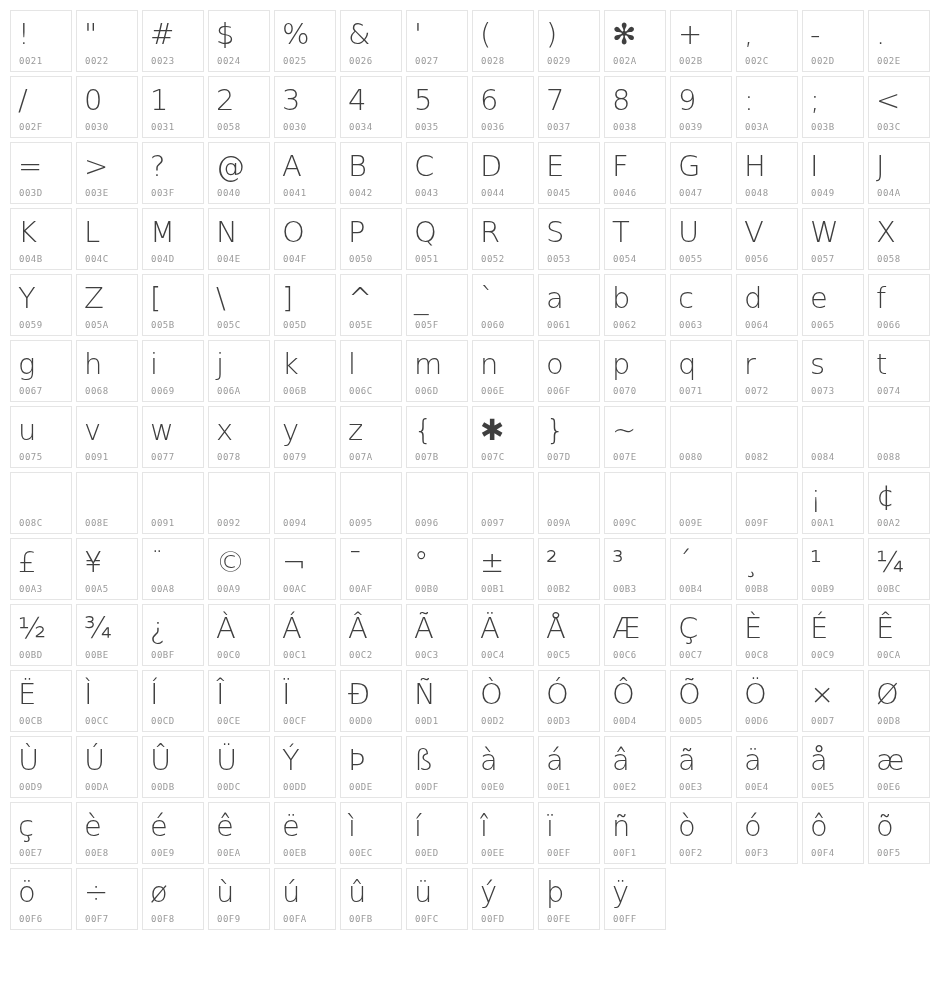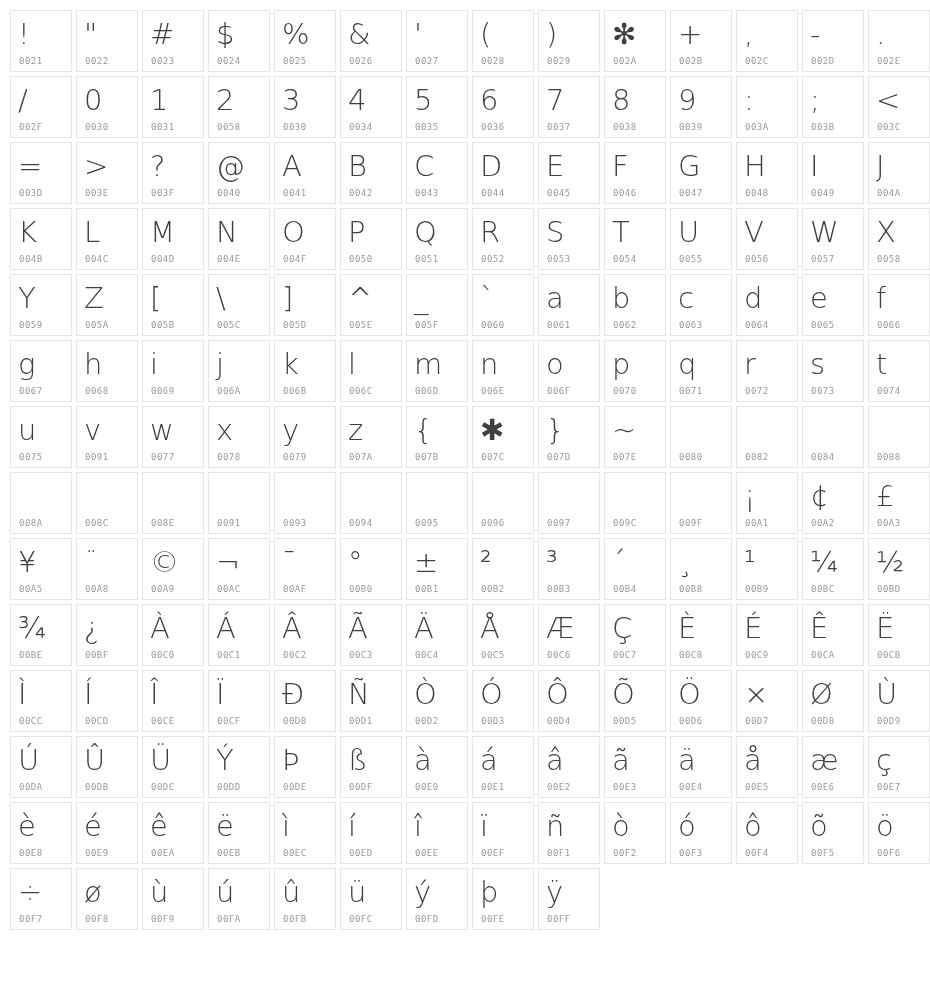--- a/index.html
+++ b/index.html
@@ -441,57 +441,61 @@
       <div class="cell">
         <span class="glyph"></span>
         <span class="code">0084</span>
       </div>
       <div class="cell">
         <span class="glyph"></span>
         <span class="code">0088</span>
       </div>
       <div class="cell">
         <span class="glyph"></span>
-        <span class="code">008A</span>
-      </div>
-      <div class="cell">
-        <span class="glyph"></span>
         <span class="code">008C</span>
       </div>
       <div class="cell">
         <span class="glyph"></span>
         <span class="code">008E</span>
       </div>
       <div class="cell">
         <span class="glyph"></span>
         <span class="code">0091</span>
       </div>
       <div class="cell">
         <span class="glyph"></span>
-        <span class="code">0093</span>
+        <span class="code">0092</span>
       </div>
       <div class="cell">
         <span class="glyph"></span>
         <span class="code">0094</span>
       </div>
       <div class="cell">
         <span class="glyph"></span>
         <span class="code">0095</span>
       </div>
       <div class="cell">
         <span class="glyph"></span>
         <span class="code">0096</span>
       </div>
       <div class="cell">
         <span class="glyph"></span>
         <span class="code">0097</span>
       </div>
       <div class="cell">
         <span class="glyph"></span>
+        <span class="code">009A</span>
+      </div>
+      <div class="cell">
+        <span class="glyph"></span>
         <span class="code">009C</span>
+      </div>
+      <div class="cell">
+        <span class="glyph"></span>
+        <span class="code">009E</span>
       </div>
       <div class="cell">
         <span class="glyph"></span>
         <span class="code">009F</span>
       </div>
       <div class="cell">
         <span class="glyph">¡</span>
         <span class="code">00A1</span>
       </div>
       <div class="cell">

